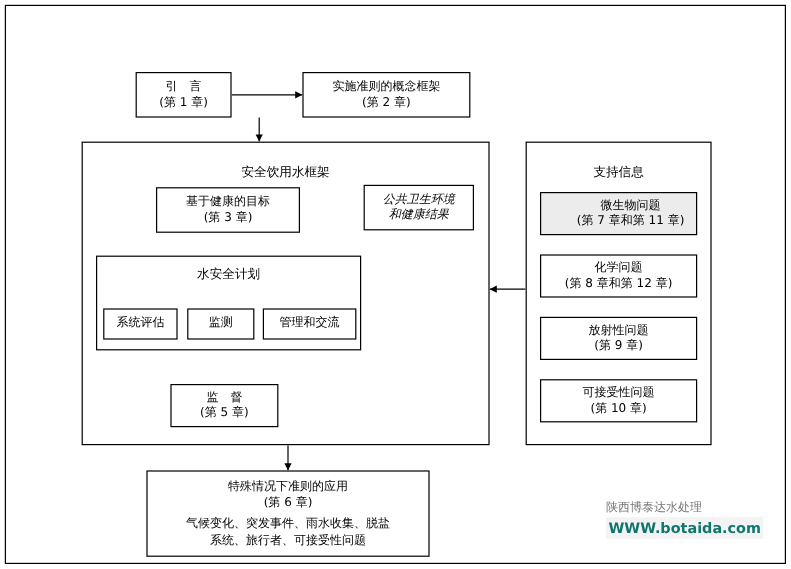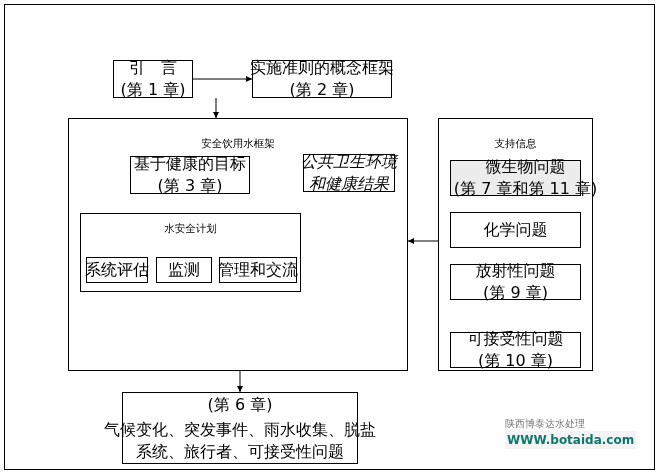--- a/index.html
+++ b/index.html
@@ -32,21 +32,21 @@
     position: absolute;
     box-sizing: border-box;
     border: 1px solid #000000;
     background: #ffffff;
     display: flex;
     flex-direction: column;
     align-items: center;
     justify-content: center;
     text-align: center;
     line-height: 1.35;
-    font-size: 16px;
+    font-size: 10px;
   }
   .box .line {
     display: block;
     white-space: nowrap;
   }
   .container-box {
     position: absolute;
     box-sizing: border-box;
     border: 1px solid #000000;
     background: #ffffff;
@@ -157,45 +157,51 @@
   </div>
 
   <div class="box" style="left:156px; top:257px; width:56px; height:26px;">
     <span class="line">监测</span>
   </div>
 
   <div class="box" style="left:219px; top:257px; width:78px; height:26px;">
     <span class="line">管理和交流</span>
   </div>
 
+  <div class="box" style="left:142px; top:320px; width:90px; height:36px;">
+    <span class="line">监　督</span>
+    <span class="line">(第 5 章)</span>
+  </div>
 
   <div class="container-box" style="left:438px; top:118px; width:155px; height:253px;">
     <div class="container-title" style="top:18px;">支持信息</div>
   </div>
 
   <div class="box shaded" style="left:450px; top:160px; width:131px; height:36px;">
     <span class="line">微生物问题</span>
     <span class="line">(第 7 章和第 11 章)</span>
   </div>
 
   <div class="box" style="left:450px; top:212px; width:131px; height:36px;">
     <span class="line">化学问题</span>
+    <span class="line">(第 8 章和第 12 章)</span>
   </div>
 
   <div class="box" style="left:450px; top:264px; width:131px; height:36px;">
     <span class="line">放射性问题</span>
     <span class="line">(第 9 章)</span>
   </div>
 
-  <div class="box" style="left:450px; top:332px; width:131px; height:36px;">
+  <div class="box" style="left:450px; top:316px; width:131px; height:36px;">
     <span class="line">可接受性问题</span>
     <span class="line">(第 10 章)</span>
   </div>
 
   <div class="box" style="left:122px; top:392px; width:236px; height:72px;">
+    <span class="line">特殊情况下准则的应用</span>
     <span class="line">(第 6 章)</span>
     <span class="line" style="margin-top:4px;">气候变化、突发事件、雨水收集、脱盐</span>
     <span class="line">系统、旅行者、可接受性问题</span>
   </div>
 
   <div class="watermark" style="left:505px; top:408px; width:140px; height:48px;">
     <span>陕西博泰达水处理</span>
     <span class="wm-url">WWW.botaida.com</span>
   </div>
 

